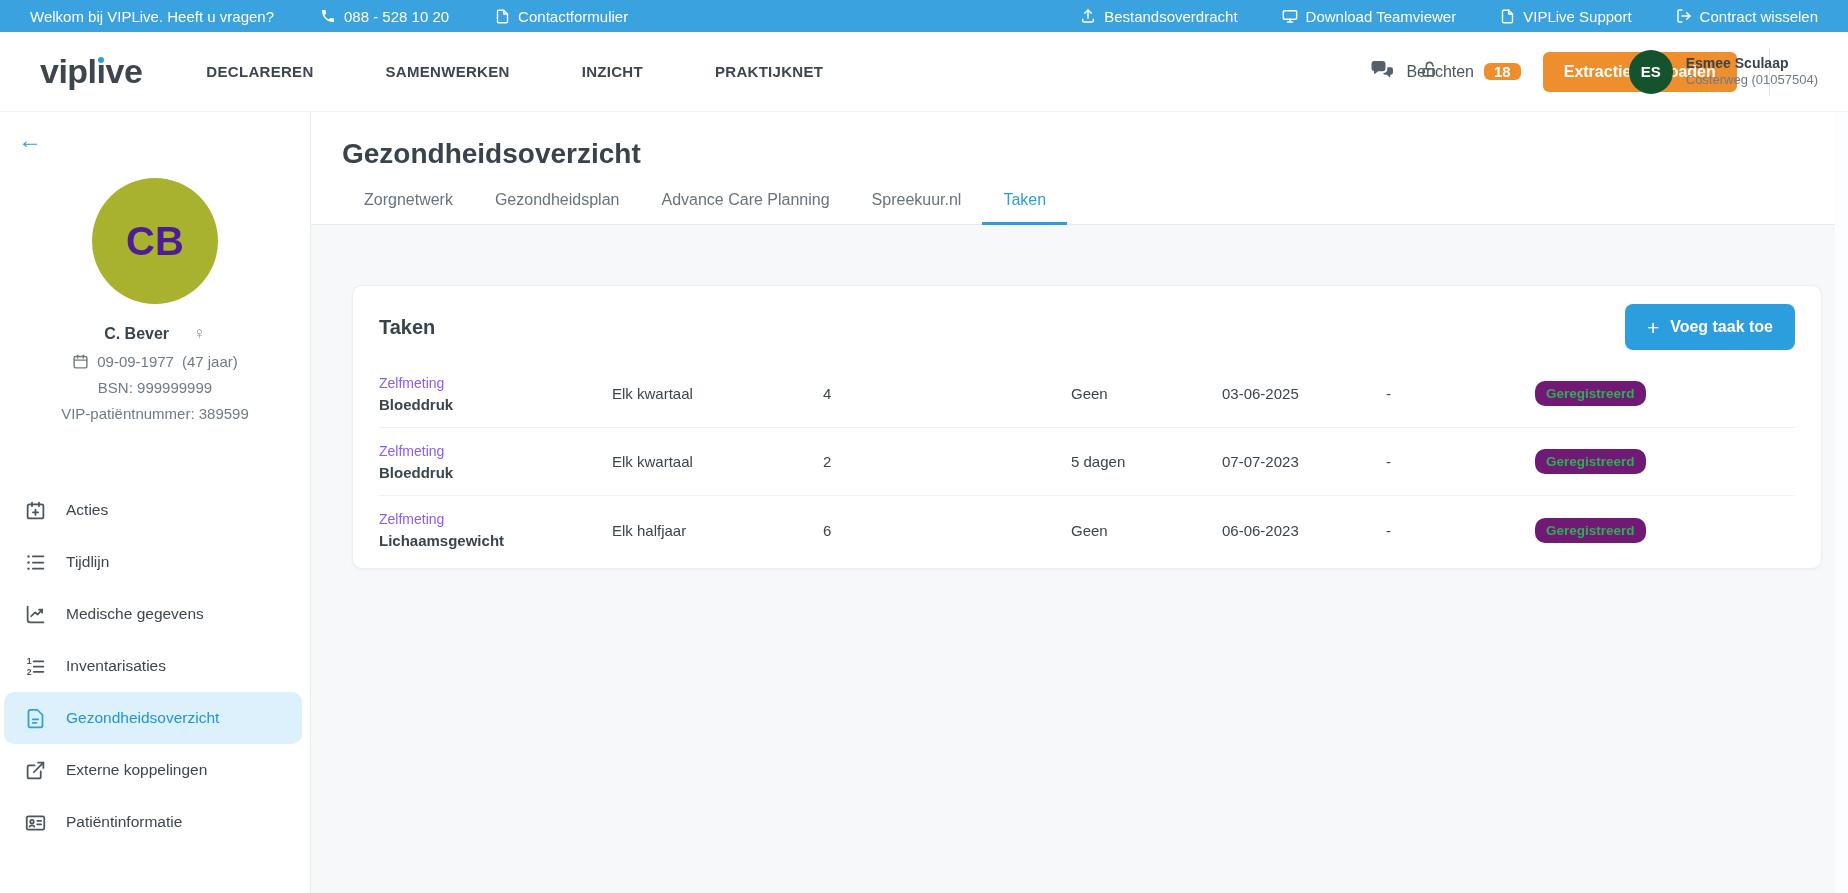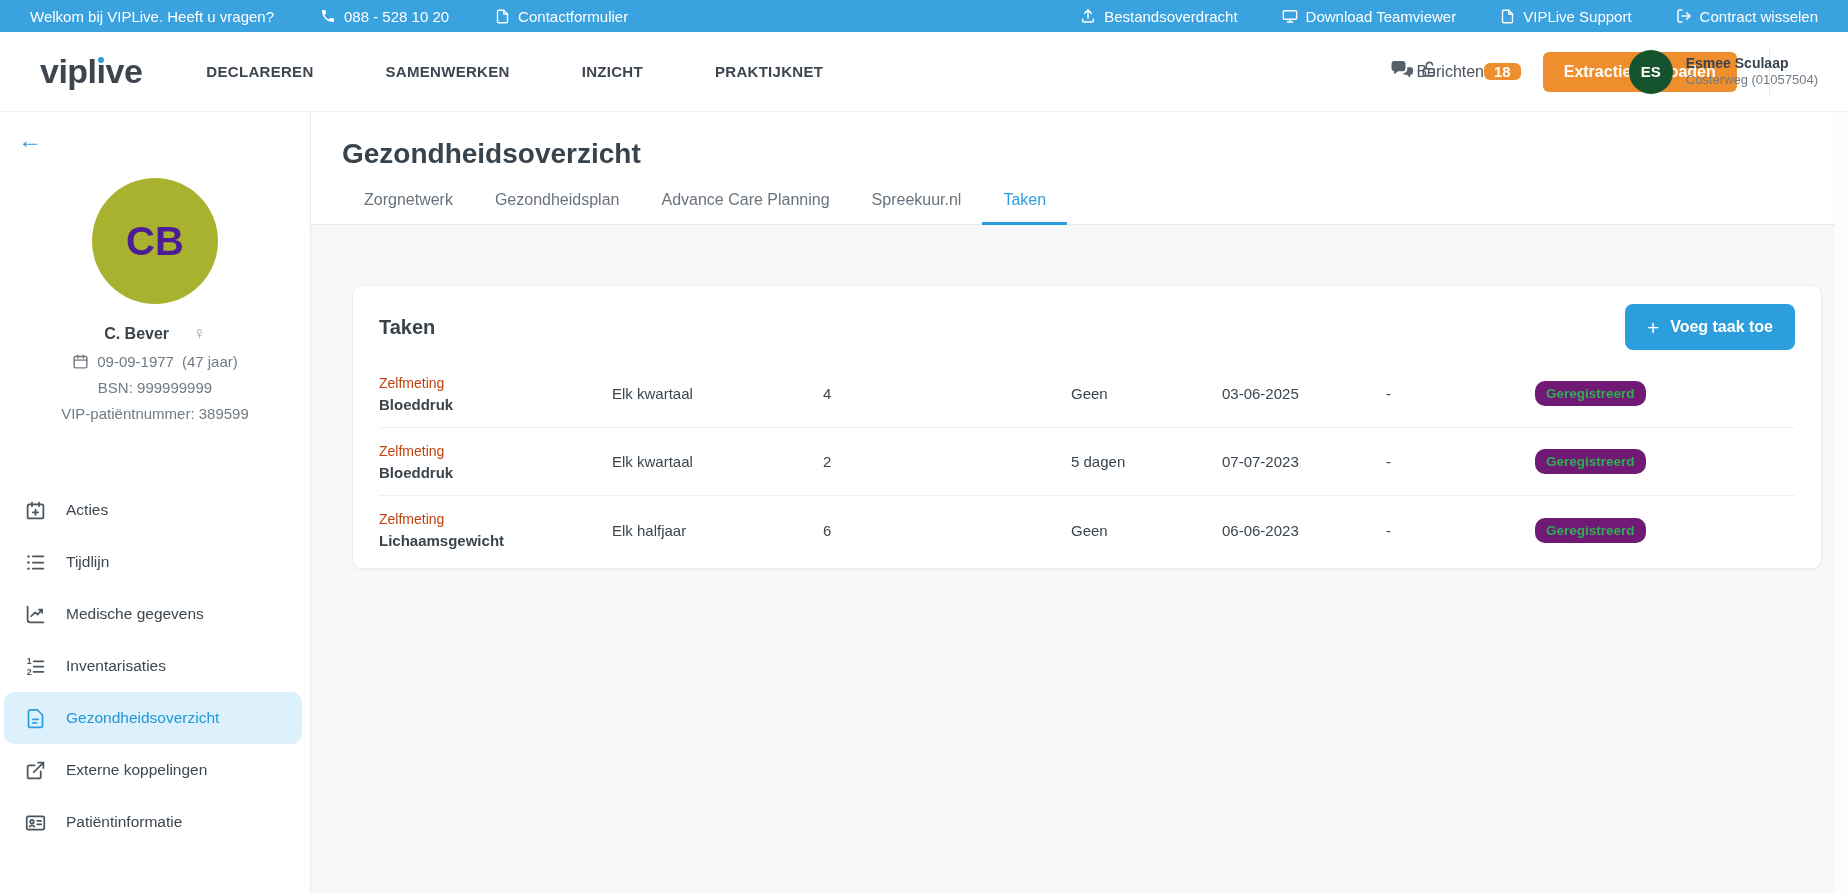--- a/index.html
+++ b/index.html
@@ -14,21 +14,21 @@
   .topbar svg { display:block; }
 
   
   .header { height:80px; background:#fff; display:flex; align-items:center; padding:0 30px 0 40px; border-bottom:1px solid #eef0f2; }
   .logo { font-size:34px; font-weight:600; color:#3d464f; letter-spacing:-0.5px; cursor:pointer; }
   .logo-i { position:relative; display:inline-block; }
   .logo-dot { position:absolute; left:1px; top:5px; width:6px; height:6px; border-radius:50%; background:#2d9edd; }
   .nav { display:flex; gap:72px; margin-left:64px; }
   .nav-item { font-size:15px; font-weight:700; letter-spacing:.3px; color:#3d464f; cursor:pointer; }
   .header-right { margin-left:auto; display:flex; align-items:center; }
-  .messages { display:flex; align-items:center; gap:0; color:#4a545e; font-size:16px; cursor:pointer; }
+  .messages { display:flex; align-items:center; gap:10px; color:#4a545e; font-size:16px; cursor:pointer; }
   .msg-badge { background:#ee8e2d; color:#fff; font-size:15px; font-weight:700; border-radius:6px; padding:0 10px; }
   .btn-orange { margin-left:22px; background:#ee8e2d; color:#fff; border:none; font-size:16px; font-weight:600; font-family:inherit; border-radius:6px; padding:11px 21px; cursor:pointer; }
   .hdr-divider { width:1px; height:48px; background:#e6e9eb; margin:0 26px 0 32px; }
   .lock { color:#55606a; cursor:pointer; display:flex; order:-1; margin-right:0; }
   .lock-wrap { display:flex; align-items:center; }
   .avatar-es { width:44px; height:44px; border-radius:50%; background:#14532d; color:#fff; font-weight:700; font-size:15px; display:flex; align-items:center; justify-content:center; margin-left:0; cursor:pointer; }
   .user-meta { margin-left:13px; line-height:1.25; cursor:pointer; }
   .user-name { font-size:14px; font-weight:700; color:#3a444d; }
   .user-loc { font-size:13px; color:#6f7b85; }
 
@@ -64,21 +64,21 @@
   .card-head { display:flex; align-items:center; justify-content:space-between; margin-bottom:10px; }
   .card-title { font-size:20px; font-weight:700; color:#39434c; }
   .btn-blue { background:#2d9edd; color:#fff; border:none; font-family:inherit; font-size:16px; font-weight:600; border-radius:8px; height:46px; padding:0 22px; display:flex; align-items:center; gap:11px; cursor:pointer; }
   .btn-blue .plus { font-size:21px; font-weight:400; line-height:1; }
 
   .tgrid { display:grid; grid-template-columns:233px 211px 248px 151px 164px 149px 172px 1fr; align-items:center; }
   .thead { padding:15px 0 16px; color:#5a646e; font-size:15px; border-bottom:1px solid #e9ecee; }
   .trow { height:68px; border-bottom:1px solid #eef1f3; font-size:15px; color:#3b454e; }
   .trow:last-child { border-bottom:none; }
   .cell-actie, .th-actie { justify-self:end; text-align:right; }
-  .type-cat { font-size:14px; color:#c2410c; line-height:21px; }
+  .type-cat { font-size:14px; color:#8b5cf6; line-height:21px; }
   .type-name { font-size:15px; color:#3b454e; line-height:21px;font-weight:bold; }
   .pill { display:inline-block; background:#701a75; color:#2fad52; font-size:13.5px; font-weight:600; padding:5px 11px; border-radius:10px; }
 </style>
 </head>
 <body>
 
 <div class="topbar">
   <div class="topbar-left">
     <span>Welkom bij VIPLive. Heeft u vragen?</span>
     <span class="topbar-item">

